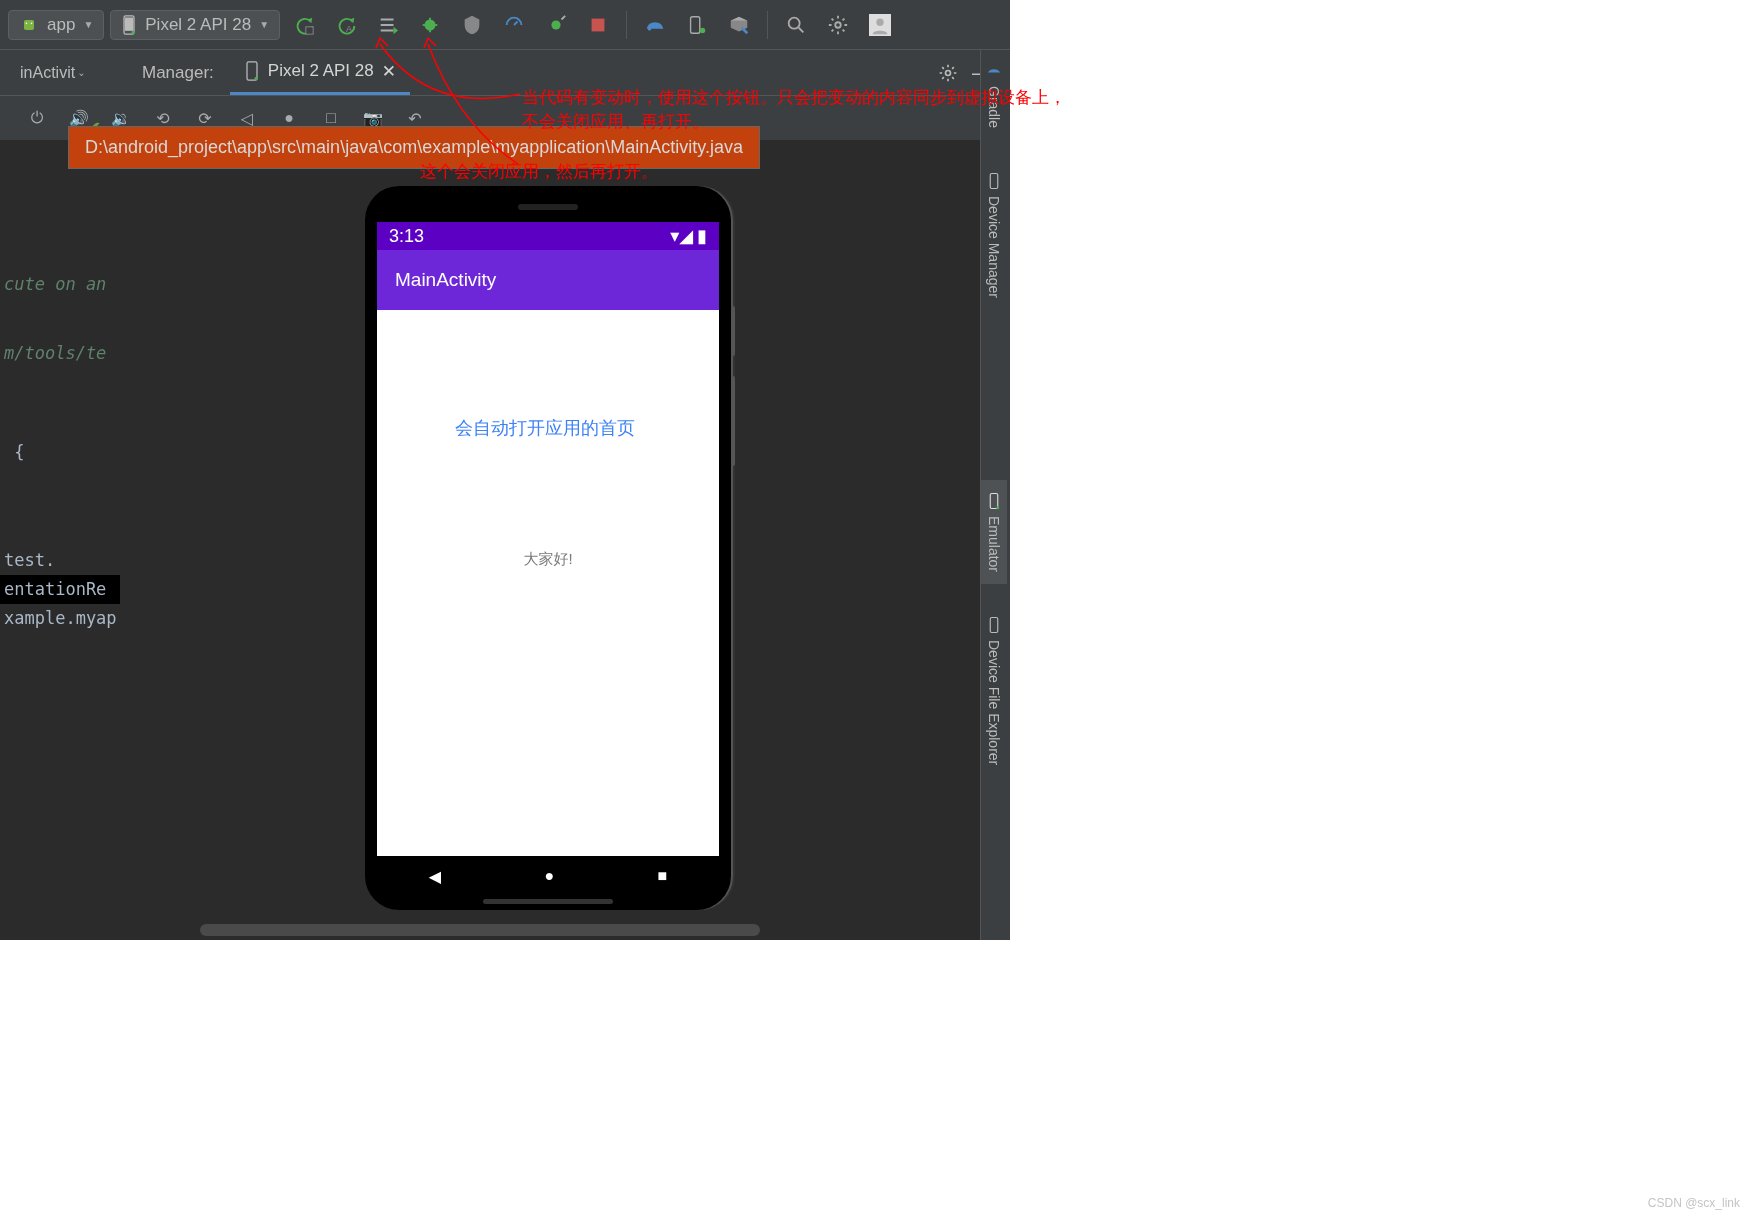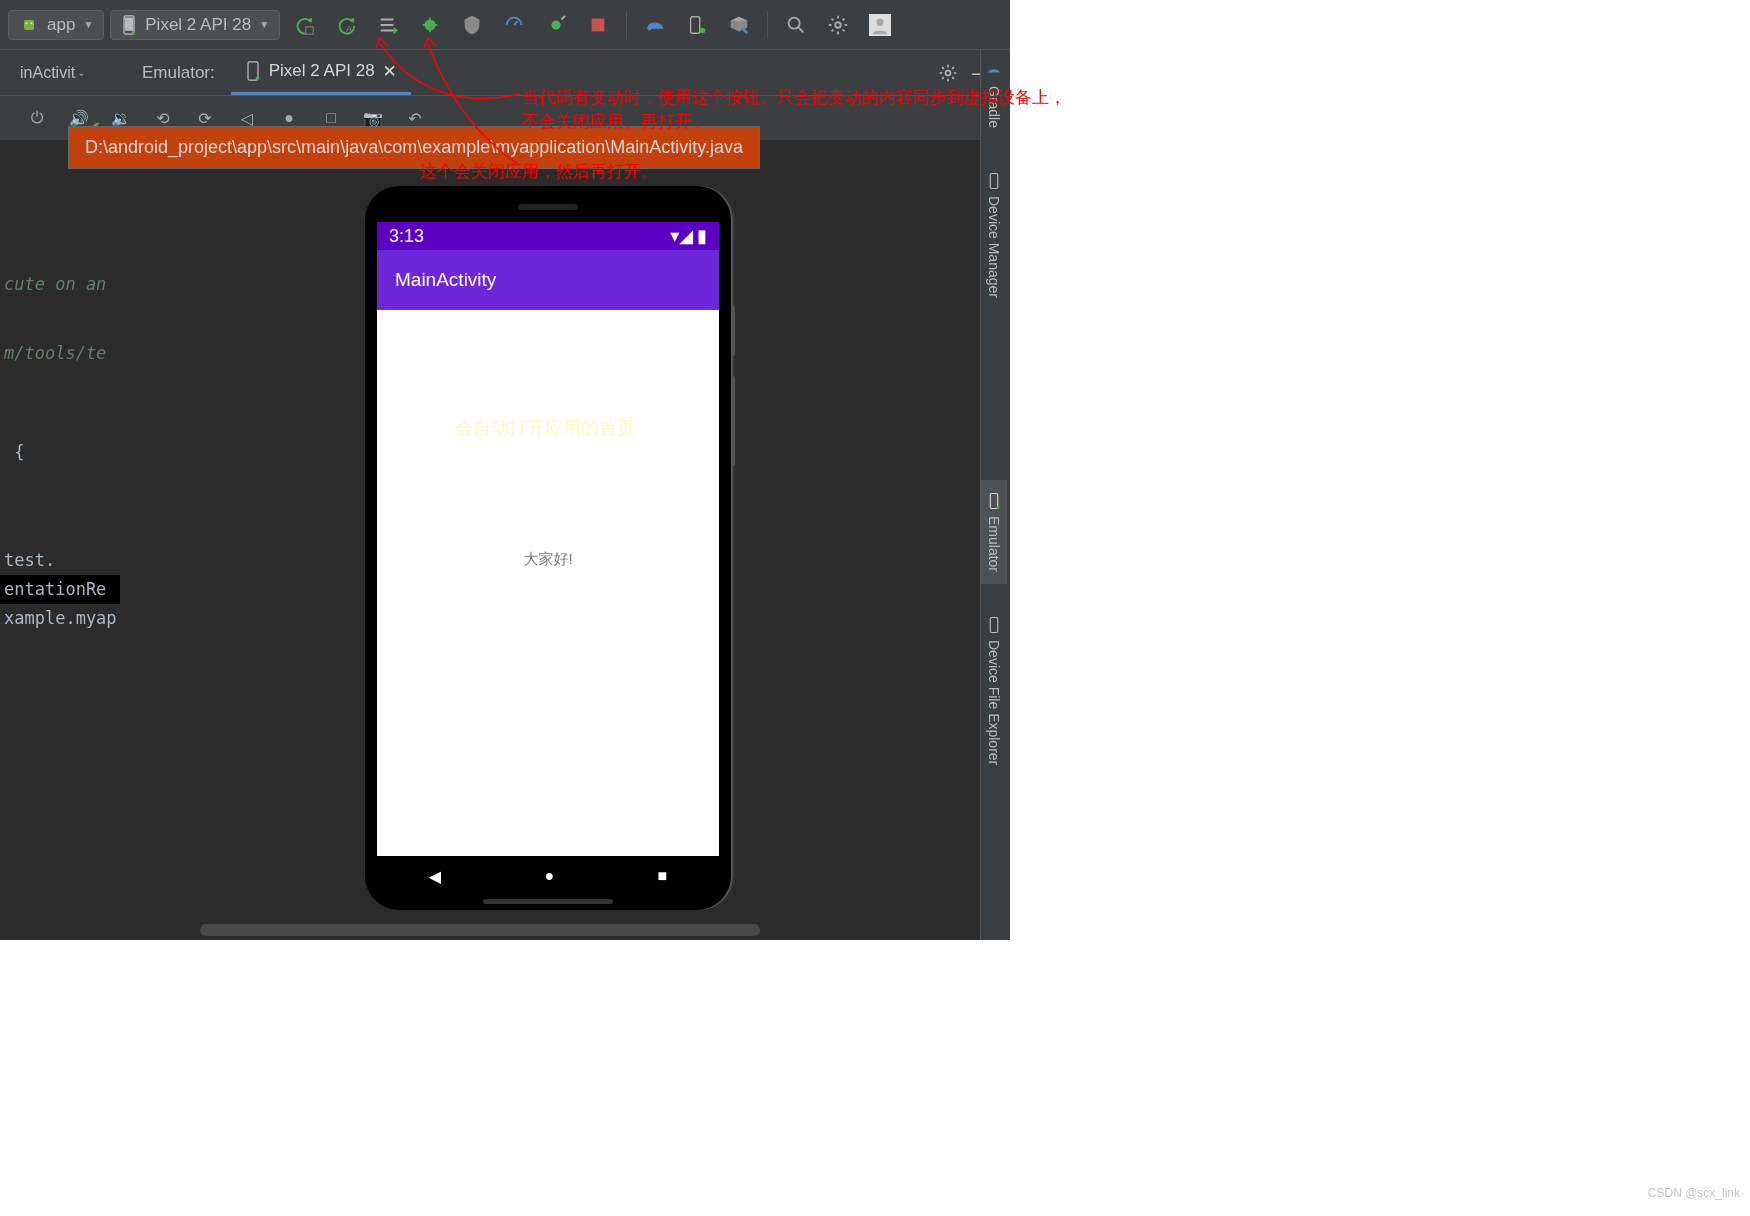--- a/index.html
+++ b/index.html
@@ -244,29 +244,29 @@
   font-family: "SimSun", serif;
   z-index: 200;
 }
 .annotation-arrow {
   position: absolute;
   z-index: 150;
   pointer-events: none;
 }
 .phone-annot {
   position: absolute;
-  color: #fef9c3;
+  color: #3b82f6;
   font-size: 18px;
   font-family: "SimSun", serif;
   width: 200px;
   text-align: center;
 }
 .watermark {
   position: absolute;
-  bottom: 16px;
+  bottom: 6px;
   right: 10px;
   color: #c4c4c4;
   font-size: 12px;
 }
 .scrollbar-h {
   position: absolute;
   bottom: 4px;
   left: 200px;
   width: 560px;
   height: 12px;
@@ -388,21 +388,21 @@
           <path fill="#aaa" d="M4 22c0-5 16-5 16 0z"></path>
         </svg>
       </div>
   </div>
 
   <div class="emulator-tabs">
     <div class="editor-tab truncated">
       <span>inActivit</span>
       <span class="chevron">⌄</span>
     </div>
-    <span class="emulator-label">Emulator:</span>
+    <span class="emulator-label">Manager:</span>
     <div class="emulator-tab-active">
       <svg class="phone-icon-svg" viewBox="0 0 16 24">
           <rect x="2" y="1" width="12" height="22" rx="2" fill="none" stroke="#bbb" stroke-width="1.5"></rect>
           <circle cx="13" cy="21" r="2" fill="#4caf50"></circle>
         </svg>
       <span>Pixel 2 API 28</span>
       <span class="close-x">✕</span>
     </div>
     <div class="emulator-tab-right">
       <svg width="20" height="20" viewBox="0 0 24 24">

